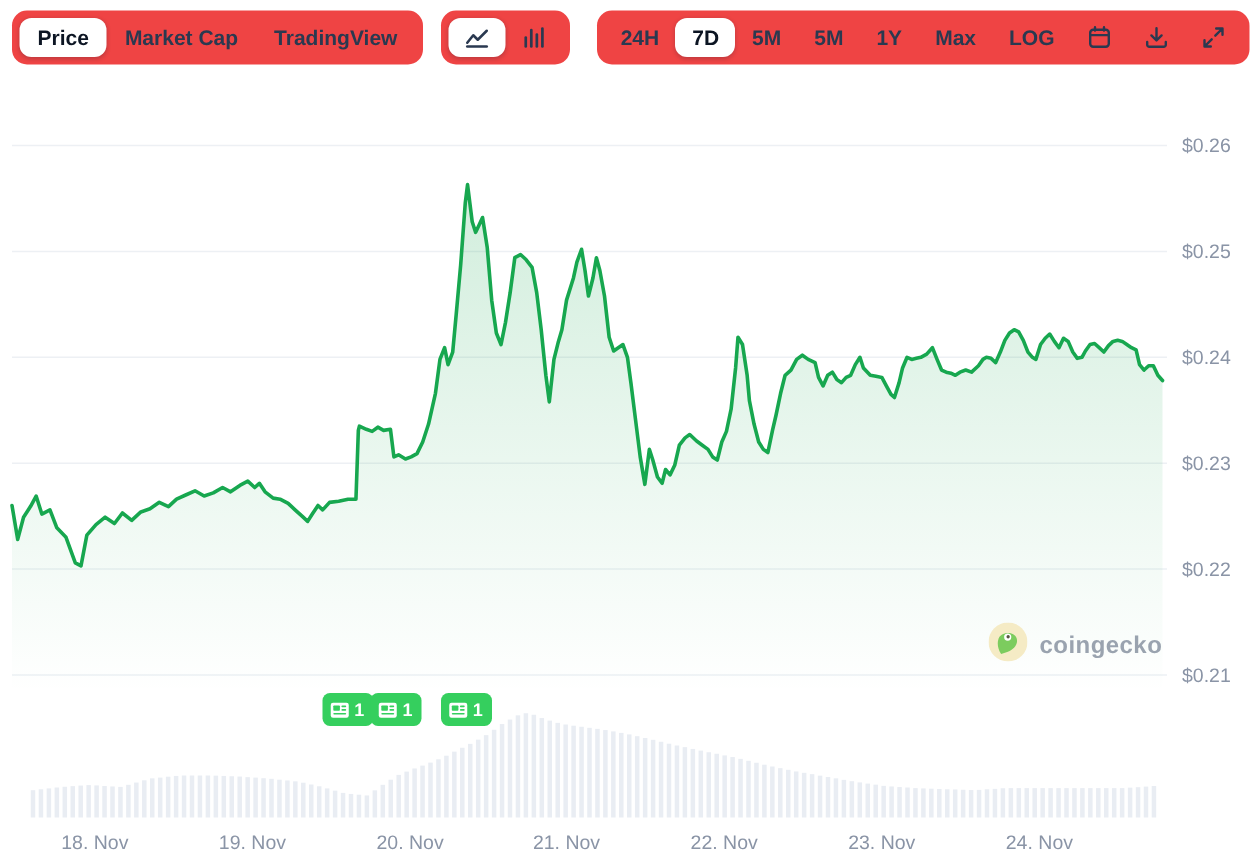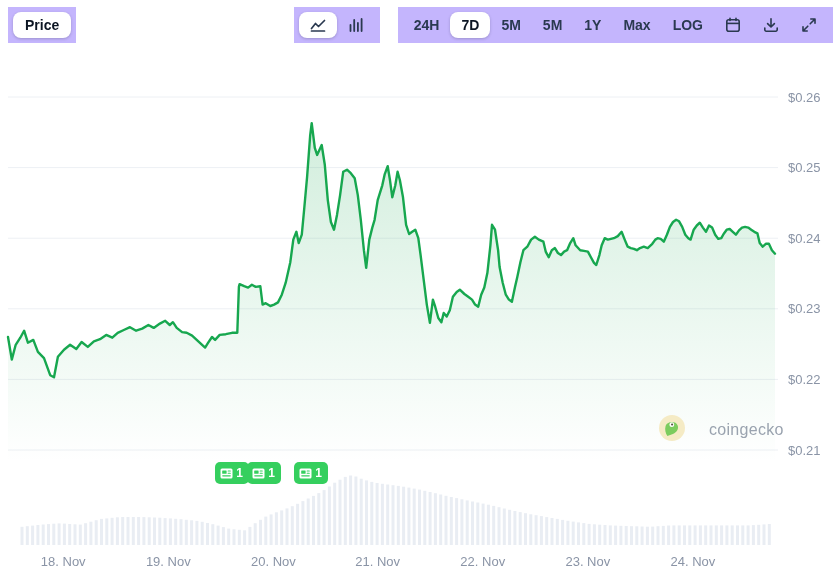--- a/index.html
+++ b/index.html
@@ -5,21 +5,21 @@
   html,body{margin:0;padding:0;}
   body{
     width:837px;height:576px;position:relative;overflow:hidden;
     background:#ffffff;
     font-family:"Liberation Sans","DejaVu Sans",sans-serif;
     -webkit-font-smoothing:antialiased;
   }
   .toolbar{position:absolute;top:7px;left:0;right:0;height:36px;z-index:5;}
   .seg{
     position:absolute;top:0;display:flex;align-items:center;
-    background:#c4b5fd;border-radius:0;padding:0 5px;height:36px;box-sizing:border-box;
+    background:#ef4444;border-radius:10px;padding:0 5px;height:36px;box-sizing:border-box;
   }
   #metric-tabs{left:8px;}
   #charttype-tabs{left:294px;}
   #range-tabs{right:4px;}
   .seg .item{
     padding:0 12px;height:26px;display:flex;align-items:center;justify-content:center;
     border-radius:8px;font-size:14px;font-weight:600;color:#2a3950;cursor:pointer;
     white-space:nowrap;user-select:none;
   }
   #range-tabs .item{padding:0 11px;}
@@ -28,22 +28,22 @@
     box-shadow:0 1px 3px rgba(16,24,40,.22);
   }
   .seg .item.icon-item{padding:0 11px;}
   .seg .item.icon-item svg{display:block;}
   .badge{
     position:absolute;top:462px;height:22px;border-radius:5px;
     color:#fff;font-size:12px;font-weight:700;
     display:flex;align-items:center;gap:3px;padding:0 6px 0 5px;cursor:pointer;z-index:4;
   }
   .watermark{
-    position:absolute;left:659px;top:415px;display:flex;align-items:center;gap:24px;
-    color:#9aa3af;font-weight:400;font-size:16px;letter-spacing:.3px;z-index:3;text-align:center;
+    position:absolute;left:659px;top:415px;display:flex;align-items:center;gap:8px;
+    color:#9aa3af;font-weight:700;font-size:16px;letter-spacing:.3px;z-index:3;text-align:center;
   }
   #chart{position:absolute;left:0;top:0;z-index:1;}
   svg text{font-family:"Liberation Sans","DejaVu Sans",sans-serif;}
 </style>
 </head>
 <body>
 
 <svg id="chart" width="837" height="576" viewBox="0 0 837 576">
     <defs>
       <linearGradient id="areaGrad" x1="0" y1="118" x2="0" y2="462" gradientUnits="userSpaceOnUse">
@@ -220,20 +220,22 @@
       <rect x="762.5" y="524.4" width="3" height="20.6"></rect>
       <rect x="767.8" y="524.0" width="3" height="21.0"></rect>
     </g>
     <path d="M8.0 337.0 L11.8 359.6 L15.7 344.8 L20.3 337.7 L24.1 330.7 L27.9 342.7 L33.3 339.9 L37.9 351.9 L44.0 358.2 L50.2 375.2 L54.0 377.3 L57.9 356.8 L64.0 349.7 L70.1 344.8 L76.3 349.0 L81.6 342.0 L87.8 346.9 L93.9 341.3 L100.0 339.2 L106.2 334.9 L112.3 337.7 L117.7 332.8 L123.8 330.0 L130.0 327.2 L136.1 330.7 L142.2 328.6 L148.4 325.0 L153.7 327.9 L159.9 323.6 L165.2 320.8 L169.8 325.0 L172.9 322.2 L176.7 327.9 L182.1 332.1 L186.7 332.8 L192.1 335.6 L196.7 339.9 L202.1 344.8 L205.1 347.6 L208.2 342.7 L212.0 337.0 L215.1 339.9 L219.7 334.9 L225.8 334.2 L232.0 332.8 L237.3 332.8 L238.9 286.9 L239.6 284.1 L244.2 286.2 L248.1 287.6 L251.9 284.8 L255.7 286.9 L260.3 286.2 L262.6 304.6 L265.7 303.2 L270.3 306.0 L274.1 304.6 L278.0 302.4 L281.8 294.7 L285.7 282.7 L290.3 262.2 L293.3 239.6 L296.4 231.8 L298.7 243.1 L301.8 234.7 L304.1 210.0 L307.1 176.8 L310.2 135.1 L311.7 123.1 L314.8 147.8 L317.1 154.9 L319.4 150.0 L321.7 145.0 L324.8 164.8 L327.8 200.1 L330.9 222.0 L334.0 229.7 L337.0 214.9 L340.1 195.1 L343.2 171.8 L347.0 169.7 L350.8 173.2 L354.7 178.2 L357.8 195.1 L360.8 219.8 L363.9 250.2 L366.2 267.9 L369.3 239.6 L372.3 227.6 L374.6 219.8 L377.7 200.1 L382.3 185.3 L384.6 174.7 L387.7 166.2 L390.0 180.3 L392.3 197.3 L395.3 185.3 L397.6 171.8 L399.9 180.3 L403.0 197.3 L406.1 224.8 L409.1 234.0 L412.2 231.8 L415.3 229.7 L418.3 238.2 L420.6 255.1 L423.7 279.9 L426.8 304.6 L429.9 322.9 L432.9 299.6 L435.2 306.7 L438.3 318.0 L441.4 322.2 L443.7 313.0 L446.7 316.6 L449.8 310.2 L452.9 296.8 L456.7 291.9 L459.8 289.7 L464.4 294.0 L468.2 296.8 L472.0 299.6 L475.1 304.6 L478.2 306.7 L481.2 294.7 L484.3 287.6 L487.4 272.8 L490.4 245.3 L492.0 224.8 L495.0 229.7 L498.1 250.2 L499.6 267.1 L502.7 282.7 L505.8 294.7 L508.9 299.6 L511.9 301.7 L515.0 286.9 L517.3 277.0 L520.4 262.2 L523.4 250.2 L527.3 246.7 L531.1 239.6 L534.9 236.8 L538.8 239.6 L543.4 241.7 L545.7 251.6 L548.7 257.3 L551.8 250.2 L554.9 248.1 L557.9 253.0 L561.0 255.1 L564.1 251.6 L567.1 250.2 L570.2 243.1 L573.3 238.2 L575.6 245.3 L580.2 250.2 L584.0 250.9 L587.9 251.6 L590.9 257.3 L594.0 262.9 L596.3 265.0 L599.4 255.1 L601.7 245.3 L604.7 238.2 L607.8 239.6 L610.9 238.9 L613.9 238.2 L617.8 236.1 L621.6 231.8 L624.7 239.6 L627.7 246.7 L630.8 248.1 L633.9 248.8 L636.9 250.2 L640.0 248.1 L643.8 246.7 L647.7 248.1 L652.3 243.8 L655.3 239.6 L657.6 238.2 L660.7 238.9 L663.8 241.7 L666.9 234.7 L669.9 226.9 L673.0 222.0 L676.1 219.8 L679.1 221.3 L682.2 226.9 L685.3 234.7 L688.3 238.2 L690.6 239.6 L693.7 229.7 L696.8 225.5 L699.8 222.7 L702.9 227.6 L706.0 231.8 L709.0 225.5 L712.1 227.6 L715.2 234.7 L718.2 238.9 L721.3 238.2 L723.6 234.0 L726.7 229.7 L729.7 229.0 L732.8 231.8 L735.9 234.7 L739.0 230.4 L742.0 227.6 L745.1 226.9 L748.2 227.6 L751.2 229.7 L754.3 231.8 L757.4 233.3 L759.7 243.1 L762.7 246.7 L765.8 243.8 L768.9 243.8 L771.9 250.2 L775.0 253.7 L775.0 462 L8.0 462 Z" fill="url(#areaGrad)" stroke="none"></path>
     <path d="M8.0 337.0 L11.8 359.6 L15.7 344.8 L20.3 337.7 L24.1 330.7 L27.9 342.7 L33.3 339.9 L37.9 351.9 L44.0 358.2 L50.2 375.2 L54.0 377.3 L57.9 356.8 L64.0 349.7 L70.1 344.8 L76.3 349.0 L81.6 342.0 L87.8 346.9 L93.9 341.3 L100.0 339.2 L106.2 334.9 L112.3 337.7 L117.7 332.8 L123.8 330.0 L130.0 327.2 L136.1 330.7 L142.2 328.6 L148.4 325.0 L153.7 327.9 L159.9 323.6 L165.2 320.8 L169.8 325.0 L172.9 322.2 L176.7 327.9 L182.1 332.1 L186.7 332.8 L192.1 335.6 L196.7 339.9 L202.1 344.8 L205.1 347.6 L208.2 342.7 L212.0 337.0 L215.1 339.9 L219.7 334.9 L225.8 334.2 L232.0 332.8 L237.3 332.8 L238.9 286.9 L239.6 284.1 L244.2 286.2 L248.1 287.6 L251.9 284.8 L255.7 286.9 L260.3 286.2 L262.6 304.6 L265.7 303.2 L270.3 306.0 L274.1 304.6 L278.0 302.4 L281.8 294.7 L285.7 282.7 L290.3 262.2 L293.3 239.6 L296.4 231.8 L298.7 243.1 L301.8 234.7 L304.1 210.0 L307.1 176.8 L310.2 135.1 L311.7 123.1 L314.8 147.8 L317.1 154.9 L319.4 150.0 L321.7 145.0 L324.8 164.8 L327.8 200.1 L330.9 222.0 L334.0 229.7 L337.0 214.9 L340.1 195.1 L343.2 171.8 L347.0 169.7 L350.8 173.2 L354.7 178.2 L357.8 195.1 L360.8 219.8 L363.9 250.2 L366.2 267.9 L369.3 239.6 L372.3 227.6 L374.6 219.8 L377.7 200.1 L382.3 185.3 L384.6 174.7 L387.7 166.2 L390.0 180.3 L392.3 197.3 L395.3 185.3 L397.6 171.8 L399.9 180.3 L403.0 197.3 L406.1 224.8 L409.1 234.0 L412.2 231.8 L415.3 229.7 L418.3 238.2 L420.6 255.1 L423.7 279.9 L426.8 304.6 L429.9 322.9 L432.9 299.6 L435.2 306.7 L438.3 318.0 L441.4 322.2 L443.7 313.0 L446.7 316.6 L449.8 310.2 L452.9 296.8 L456.7 291.9 L459.8 289.7 L464.4 294.0 L468.2 296.8 L472.0 299.6 L475.1 304.6 L478.2 306.7 L481.2 294.7 L484.3 287.6 L487.4 272.8 L490.4 245.3 L492.0 224.8 L495.0 229.7 L498.1 250.2 L499.6 267.1 L502.7 282.7 L505.8 294.7 L508.9 299.6 L511.9 301.7 L515.0 286.9 L517.3 277.0 L520.4 262.2 L523.4 250.2 L527.3 246.7 L531.1 239.6 L534.9 236.8 L538.8 239.6 L543.4 241.7 L545.7 251.6 L548.7 257.3 L551.8 250.2 L554.9 248.1 L557.9 253.0 L561.0 255.1 L564.1 251.6 L567.1 250.2 L570.2 243.1 L573.3 238.2 L575.6 245.3 L580.2 250.2 L584.0 250.9 L587.9 251.6 L590.9 257.3 L594.0 262.9 L596.3 265.0 L599.4 255.1 L601.7 245.3 L604.7 238.2 L607.8 239.6 L610.9 238.9 L613.9 238.2 L617.8 236.1 L621.6 231.8 L624.7 239.6 L627.7 246.7 L630.8 248.1 L633.9 248.8 L636.9 250.2 L640.0 248.1 L643.8 246.7 L647.7 248.1 L652.3 243.8 L655.3 239.6 L657.6 238.2 L660.7 238.9 L663.8 241.7 L666.9 234.7 L669.9 226.9 L673.0 222.0 L676.1 219.8 L679.1 221.3 L682.2 226.9 L685.3 234.7 L688.3 238.2 L690.6 239.6 L693.7 229.7 L696.8 225.5 L699.8 222.7 L702.9 227.6 L706.0 231.8 L709.0 225.5 L712.1 227.6 L715.2 234.7 L718.2 238.9 L721.3 238.2 L723.6 234.0 L726.7 229.7 L729.7 229.0 L732.8 231.8 L735.9 234.7 L739.0 230.4 L742.0 227.6 L745.1 226.9 L748.2 227.6 L751.2 229.7 L754.3 231.8 L757.4 233.3 L759.7 243.1 L762.7 246.7 L765.8 243.8 L768.9 243.8 L771.9 250.2 L775.0 253.7" fill="none" stroke="#17a74f" stroke-width="2.4" stroke-linejoin="round" stroke-linecap="round"></path>
   </svg>
 
 <div class="toolbar">
   <div class="seg" id="metric-tabs">
       <div class="item active">Price</div>
+      <div class="item">Market Cap</div>
+      <div class="item">TradingView</div>
     </div>
   <div class="seg" id="charttype-tabs">
       <div class="item icon-item active">
         <svg width="16" height="16" viewBox="0 0 16 16" fill="none">
           <path d="M1.5 11.5 L5.5 6.5 L8.5 9.5 L14.5 3.5" stroke="#2a3950" stroke-width="1.7" stroke-linecap="round" stroke-linejoin="round"></path>
           <path d="M1.5 14 H14.5" stroke="#2a3950" stroke-width="1.7" stroke-linecap="round"></path>
         </svg>
       </div>
       <div class="item icon-item">
         <svg width="16" height="16" viewBox="0 0 16 16" fill="none">

